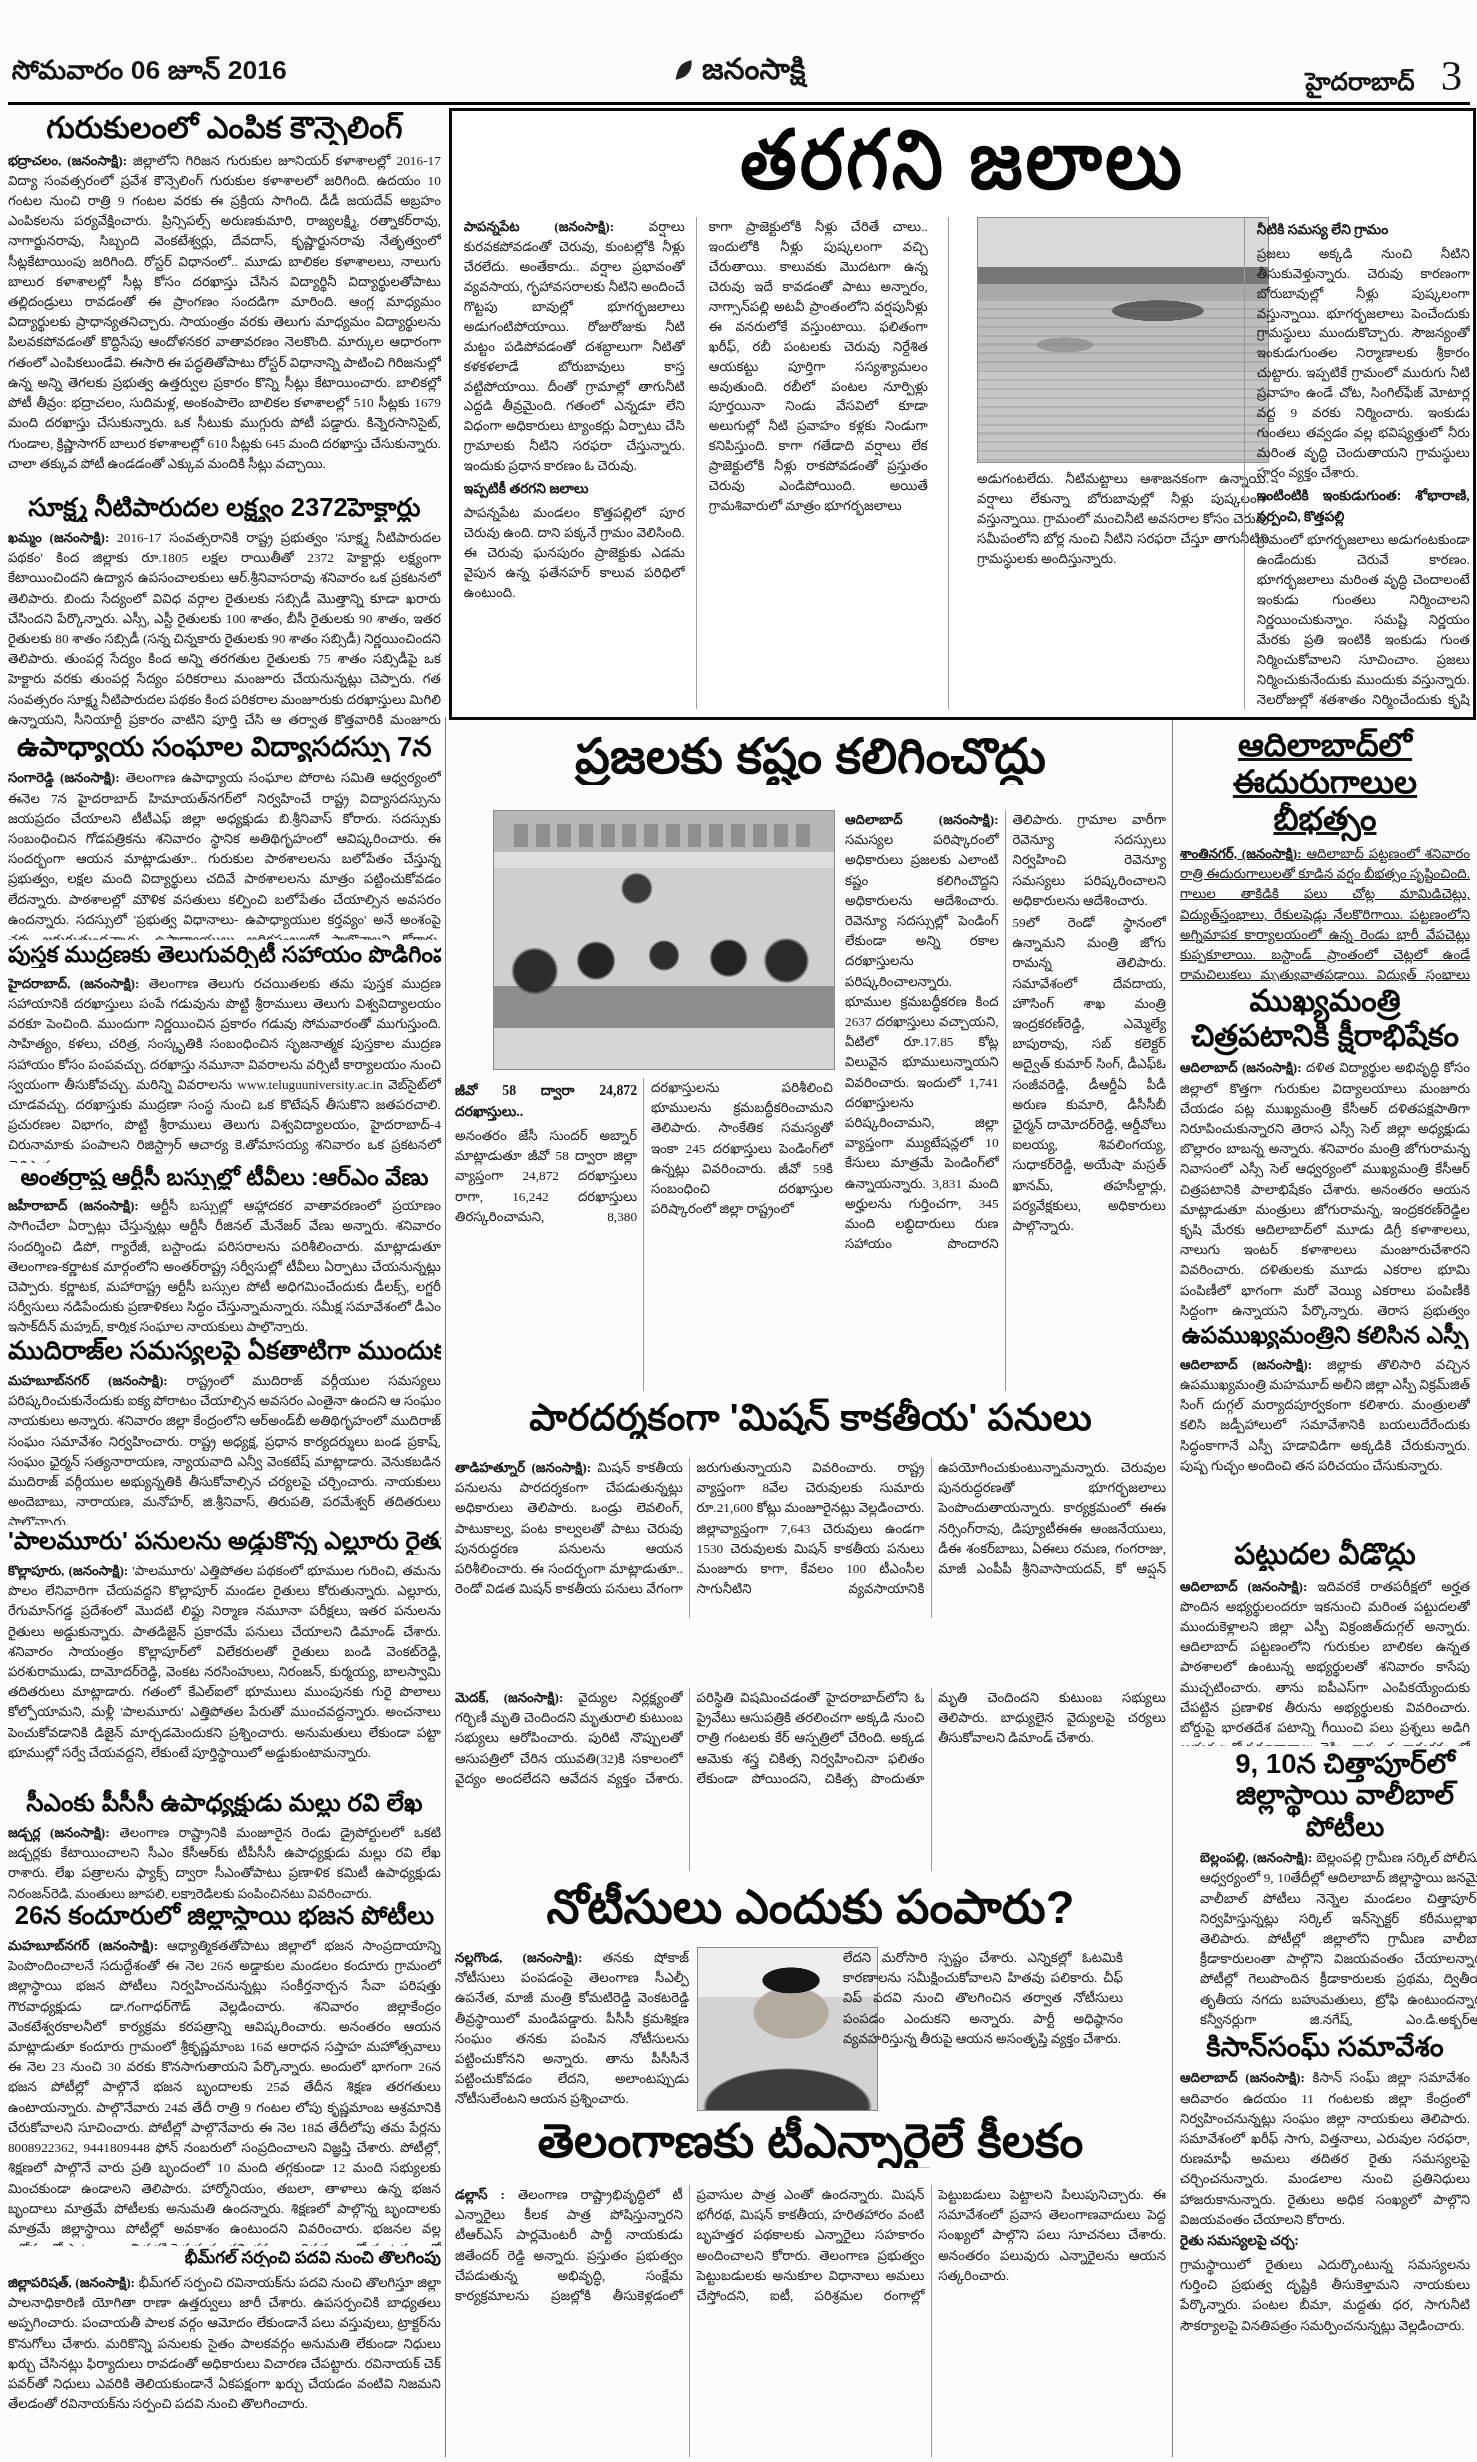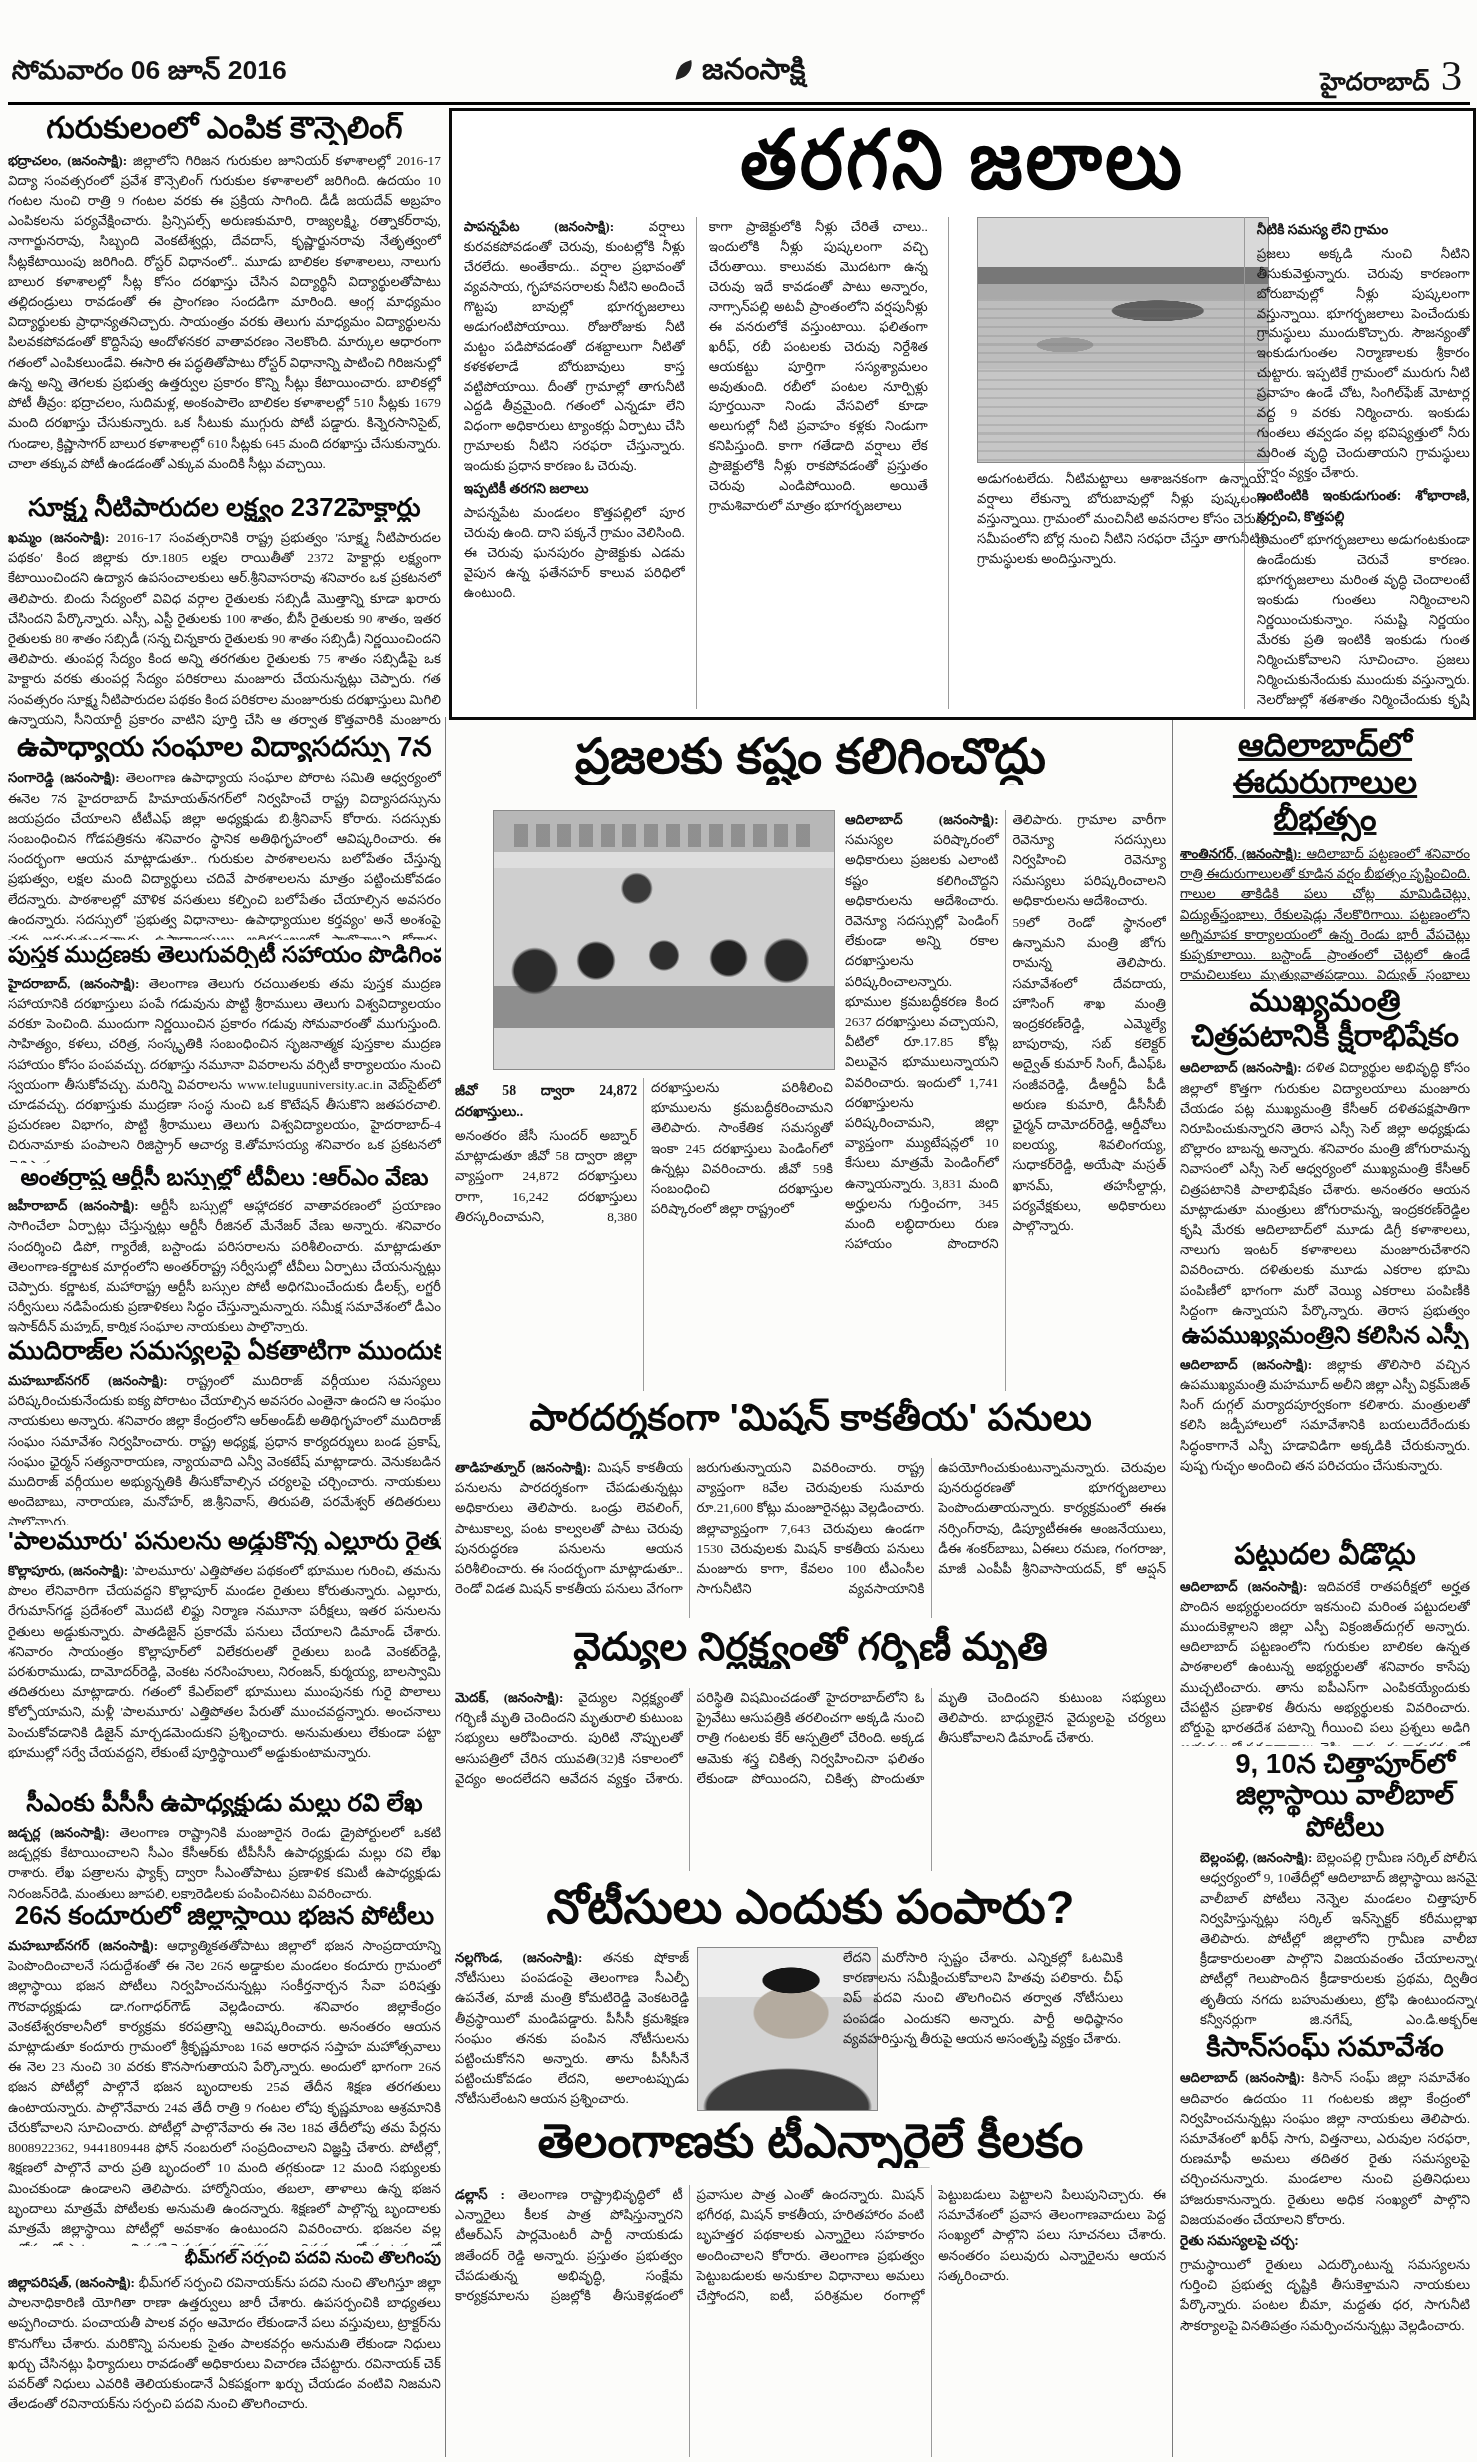--- a/index.html
+++ b/index.html
@@ -4,21 +4,21 @@
 <style>
   html,body{margin:0;padding:0;background:#d8d8d2;}
   .page{position:relative;width:1478px;height:2463px;margin:0 auto;background:#fcfcfa;
         font-family:"Liberation Serif",serif;color:#151515;overflow:hidden;}
   
   .hd-date{position:absolute;left:11.8px;top:55px;font-size:26.6px;font-weight:bold;
            font-family:"Liberation Sans",sans-serif;}
   .masthead{position:absolute;left:50%;top:53px;transform:translateX(-50%);
             font-size:29.6px;font-weight:bold;display:flex;align-items:center;gap:5.9px;}
   .hd-city{position:absolute;right:15.8px;top:51px;font-size:24.6px;font-weight:bold;
-           display:flex;align-items:baseline;gap:11px;}
+           display:flex;align-items:baseline;gap:26px;}
   .hd-pageno{font-size:43px;font-weight:normal;}
   .hd-rule{position:absolute;left:7.9px;right:7.9px;top:102px;height:3px;background:#000;}
   
   .art{position:absolute;overflow:hidden;}
   .hl{font-family:"Liberation Sans",sans-serif;font-weight:bold;text-align:center;
       line-height:1.14;margin:0 0 5.9px 0;color:#0b0b0b;}
   .one{white-space:nowrap;overflow:hidden;}
   .body{font-size:13.3px;line-height:1.52;text-align:justify;margin:0;}
   .body p{margin:0 0 2px 0;}
   .dl{font-weight:bold;}
@@ -160,21 +160,20 @@
   <div class="art body cols2" style="left:455px;top:1078px;width:378px;height:313px;">
     <div class="sub">జీవో 58 ద్వారా 24,872 దరఖాస్తులు..</div>
     <p>అనంతరం జేసీ సుందర్ అబ్నార్ మాట్లాడుతూ జీవో 58 ద్వారా జిల్లా వ్యాప్తంగా 24,872 దరఖాస్తులు రాగా, 16,242 దరఖాస్తులు తిరస్కరించామని, 8,380 దరఖాస్తులను పరిశీలించి భూములను క్రమబద్ధీకరించామని తెలిపారు. సాంకేతిక సమస్యతో ఇంకా 245 దరఖాస్తులు పెండింగ్‌లో ఉన్నట్లు వివరించారు. జీవో 59కి సంబంధించి దరఖాస్తుల పరిష్కారంలో జిల్లా రాష్ట్రంలో</p>
   </div>
 
   <h2 class="hl one art" style="left:455px;top:1397px;width:711px;font-size:37px;">పారదర్శకంగా 'మిషన్ కాకతీయ' పనులు</h2>
   <div class="art body cols3" style="left:455px;top:1458px;width:711px;height:160px;">
     <p><b class="dl">తాడిహత్నూర్ (జనంసాక్షి):</b> <span>మిషన్ కాకతీయ పనులను పారదర్శకంగా చేపడుతున్నట్లు అధికారులు తెలిపారు. ఒండ్రు లెవలింగ్, పాటుకాల్వ, పంట కాల్వలతో పాటు చెరువు పునరుద్ధరణ పనులను ఆయన పరిశీలించారు. ఈ సందర్భంగా మాట్లాడుతూ.. రెండో విడత మిషన్ కాకతీయ పనులు వేగంగా జరుగుతున్నాయని వివరించారు. రాష్ట్ర వ్యాప్తంగా 8వేల చెరువులకు సుమారు రూ.21,600 కోట్లు మంజూరైనట్లు వెల్లడించారు. జిల్లావ్యాప్తంగా 7,643 చెరువులు ఉండగా 1530 చెరువులకు మిషన్ కాకతీయ పనులు మంజూరు కాగా, కేవలం 100 టీఎంసీల సాగునీటిని వ్యవసాయానికి ఉపయోగించుకుంటున్నామన్నారు. చెరువుల పునరుద్ధరణతో భూగర్భజలాలు పెంపొందుతాయన్నారు. కార్యక్రమంలో ఈఈ నర్సింగ్‌రావు, డిప్యూటీఈఈ ఆంజనేయులు, డీఈ శంకర్‌బాబు, ఏఈలు రమణ, గంగరాజు, మాజీ ఎంపీపీ శ్రీనివాసాయదవ్, కో ఆప్షన్ సభ్యులు ఖాజాపాషా, యాదయ్య, సత్యంగౌడ్, రవి పాల్గొన్నారు.</span></p>
   </div>
 
-  <h2 class="hl one art" style="left:455px;top:1625px;width:711px;font-size:39px;">వైద్యుల నిర్లక్ష్యంతో గర్భిణీ మృతి</h2>
   <div class="art body cols3" style="left:455px;top:1688px;width:711px;height:183px;">
     <p><b class="dl">మెదక్, (జనంసాక్షి):</b> <span>వైద్యుల నిర్లక్ష్యంతో గర్భిణీ మృతి చెందిందని మృతురాలి కుటుంబ సభ్యులు ఆరోపించారు. పురిటి నొప్పులతో ఆసుపత్రిలో చేరిన యువతి(32)కి సకాలంలో వైద్యం అందలేదని ఆవేదన వ్యక్తం చేశారు. పరిస్థితి విషమించడంతో హైదరాబాద్‌లోని ఓ ప్రైవేటు ఆసుపత్రికి తరలించగా అక్కడి నుంచి రాత్రి గంటలకు కేర్ ఆస్పత్రిలో చేరింది. అక్కడ ఆమెకు శస్త్ర చికిత్స నిర్వహించినా ఫలితం లేకుండా పోయిందని, చికిత్స పొందుతూ మృతి చెందిందని కుటుంబ సభ్యులు తెలిపారు. బాధ్యులైన వైద్యులపై చర్యలు తీసుకోవాలని డిమాండ్ చేశారు.</span></p>
   </div>
 
   <h2 class="hl one art" style="left:455px;top:1880px;width:711px;font-size:47px;">నోటీసులు ఎందుకు పంపారు?</h2>
   <div class="art body" style="left:455px;top:1948px;width:234px;height:160px;">
     <p><b class="dl">నల్లగొండ, (జనంసాక్షి):</b> <span>తనకు షోకాజ్ నోటీసులు పంపడంపై తెలంగాణ సీఎల్పీ ఉపనేత, మాజీ మంత్రి కోమటిరెడ్డి వెంకటరెడ్డి తీవ్రస్థాయిలో మండిపడ్డారు. పీసీసీ క్రమశిక్షణ సంఘం తనకు పంపిన నోటీసులను పట్టించుకోనని అన్నారు. తాను పీసీసీనే పట్టించుకోవడం లేదని, అలాంటప్పుడు నోటీసులేంటని ఆయన ప్రశ్నించారు.</span></p>
   </div>
   <div class="ph ph-portrait" style="left:697px;top:1947px;width:179px;height:162px;"></div>
   <div class="art body" style="left:843px;top:1948px;width:280px;height:160px;">

